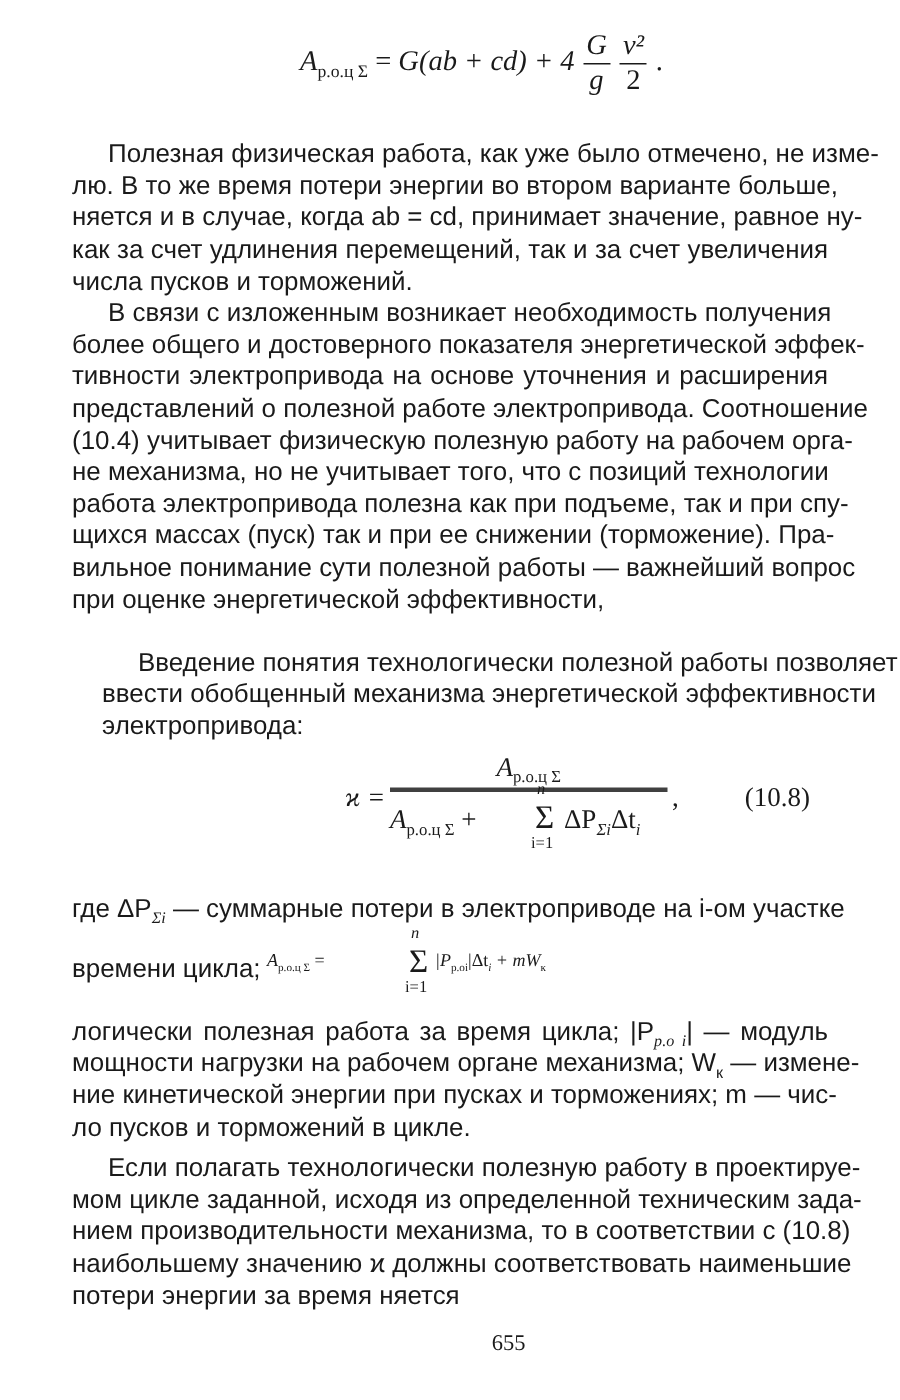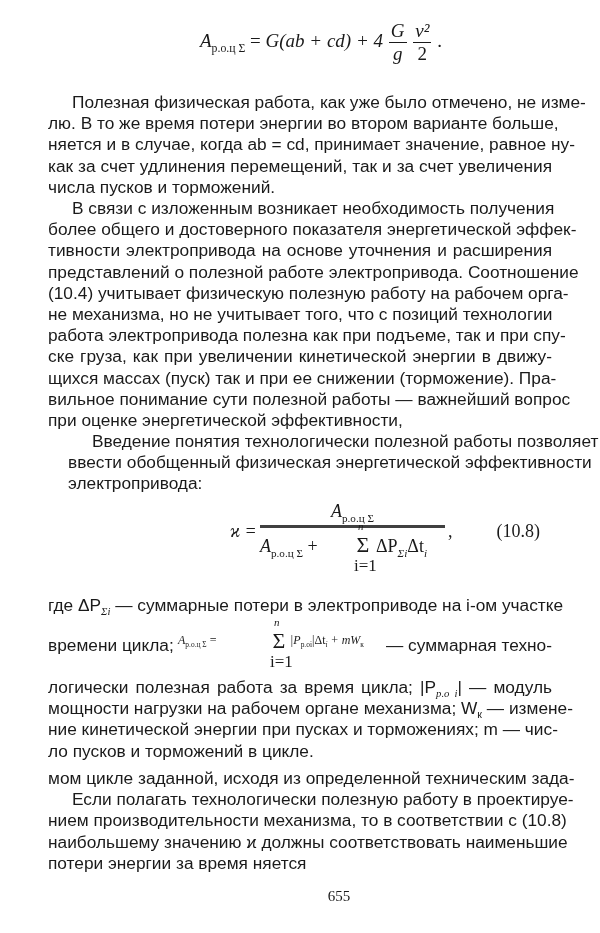--- a/index.html
+++ b/index.html
@@ -20,21 +20,21 @@
   .indent { padding-left:24px; }
   .eq108 { position:absolute; top:497px; left:230px; width:340px; height:80px; font-size:18px; }
   .eq108 .lhs { position:absolute; left:0; top:24px; }
   .eq108 .bigfrac { position:absolute; left:30px; top:0; width:185px; }
   .eq108 .bnum { text-align:center; padding-top:4px; height:24px; border-bottom:3px solid #404040; }
   .eq108 .bden { position:relative; height:52px; }
   .eq108 .comma { position:absolute; left:218px; top:24px; }
   .eq108 .eqno { position:absolute; right:30px; top:24px; font-family:"Liberation Serif", serif; font-style:normal; font-size:18px; }
   .sigma { position:relative; display:inline-block; font-style:normal; font-size:22px; width:18px; text-align:center; }
   .sigma .up { position:absolute; top:-12px; left:4px; font-size:11px; font-style:italic; }
-  .sigma .dn { position:absolute; top:24px; left:0; font-size:17px; white-space:nowrap; }
+  .sigma .dn { position:absolute; top:24px; left:0; font-size:11px; white-space:nowrap; }
   .inline-eq { display:inline-block; position:relative; font-family:"Liberation Serif", serif; font-style:italic; font-size:12px; }
   .pagenum { position:absolute; top:888px; left:0; width:600px; text-align:center;
              font-family:"Liberation Serif", serif; font-size:15px;padding-left:39px; }
 </style>
 </head>
 <body>
 
 <div class="page">
 
   <div class="eq-top math">
@@ -61,29 +61,28 @@
   </div>
 
   <div class="para" style="top:198px; left:48px; width:504px;">
     <span class="line indent">В связи с изложенным возникает необходимость получения</span>
     <span class="line">более общего и достоверного показателя энергетической эффек-</span>
     <span class="line">тивности электропривода на основе уточнения и расширения</span>
     <span class="line">представлений о полезной работе электропривода. Соотношение</span>
     <span class="line">(10.4) учитывает физическую полезную работу на рабочем орга-</span>
     <span class="line">не механизма, но не учитывает того, что с позиций технологии</span>
     <span class="line">работа электропривода полезна как при подъеме, так и при спу-</span>
-    <span class="line">ске груза, как при увеличении кинетической энергии в движу-</span>
     <span class="line">щихся массах (пуск) так и при ее снижении (торможение). Пра-</span>
     <span class="line">вильное понимание сути полезной работы — важнейший вопрос</span>
     <span class="line last">при оценке энергетической эффективности,</span>
   </div>
 
   <div class="para" style="top:431px; left:48px; width:504px;margin-left:20px;">
     <span class="line indent">Введение понятия технологически полезной работы позволяет</span>
-    <span class="line">ввести обобщенный физическая энергетической эффективности</span>
+    <span class="line">ввести обобщенный механизма энергетической эффективности</span>
     <span class="line last">электропривода:</span>
   </div>
 
   <div class="eq108 math">
     <span class="lhs">ϰ =</span>
     <div class="bigfrac">
       <div class="bnum">
         <span>A</span><sub class="rm">р.о.ц Σ</sub>
       </div>
       <div class="bden">
@@ -117,32 +116,31 @@
     </span>
     <span class="sigma" style="position:absolute; left:222px; top:3px; font-family:'Liberation Serif', serif;">
       <span class="up">n</span>
       <span>Σ</span>
       <span class="dn">i=1</span>
     </span>
     <span class="inline-eq" style="position:absolute; left:242px; top:8px;">
       <span>|P</span><sub class="rm">р.оi</sub><span class="rm">|</span><span class="rm">Δt</span><sub>i</sub>
       <span>+ mW</span><sub class="rm">к</sub>
     </span>
-    <span style="position:absolute; right:0; top:10px;"> — суммарная техно-</span>
   </div>
 
   <div class="para" style="top:677px; left:48px; width:504px;">
     <span class="line"><span>логически полезная работа за время цикла; |P</span><sub class="math">р.о i</sub><span>| — модуль</span></span>
     <span class="line"><span>мощности нагрузки на рабочем органе механизма; W</span><sub>к</sub><span> — измене-</span></span>
     <span class="line">ние кинетической энергии при пусках и торможениях; m — чис-</span>
     <span class="line last">ло пусков и торможений в цикле.</span>
   </div>
 
   <div class="para" style="top:768px; left:48px; width:504px;">
+    <span class="line indent">Если полагать технологически полезную работу в проектируе-</span>
     <span class="line">мом цикле заданной, исходя из определенной техническим зада-</span>
-    <span class="line indent">Если полагать технологически полезную работу в проектируе-</span>
     <span class="line">нием производительности механизма, то в соответствии с (10.8)</span>
     <span class="line">наибольшему значению ϰ должны соответствовать наименьшие</span>
     <span class="line last">потери энергии за время няется</span>
   </div>
 
   <div class="pagenum">655</div>
 </div>
 
 </body></html>

